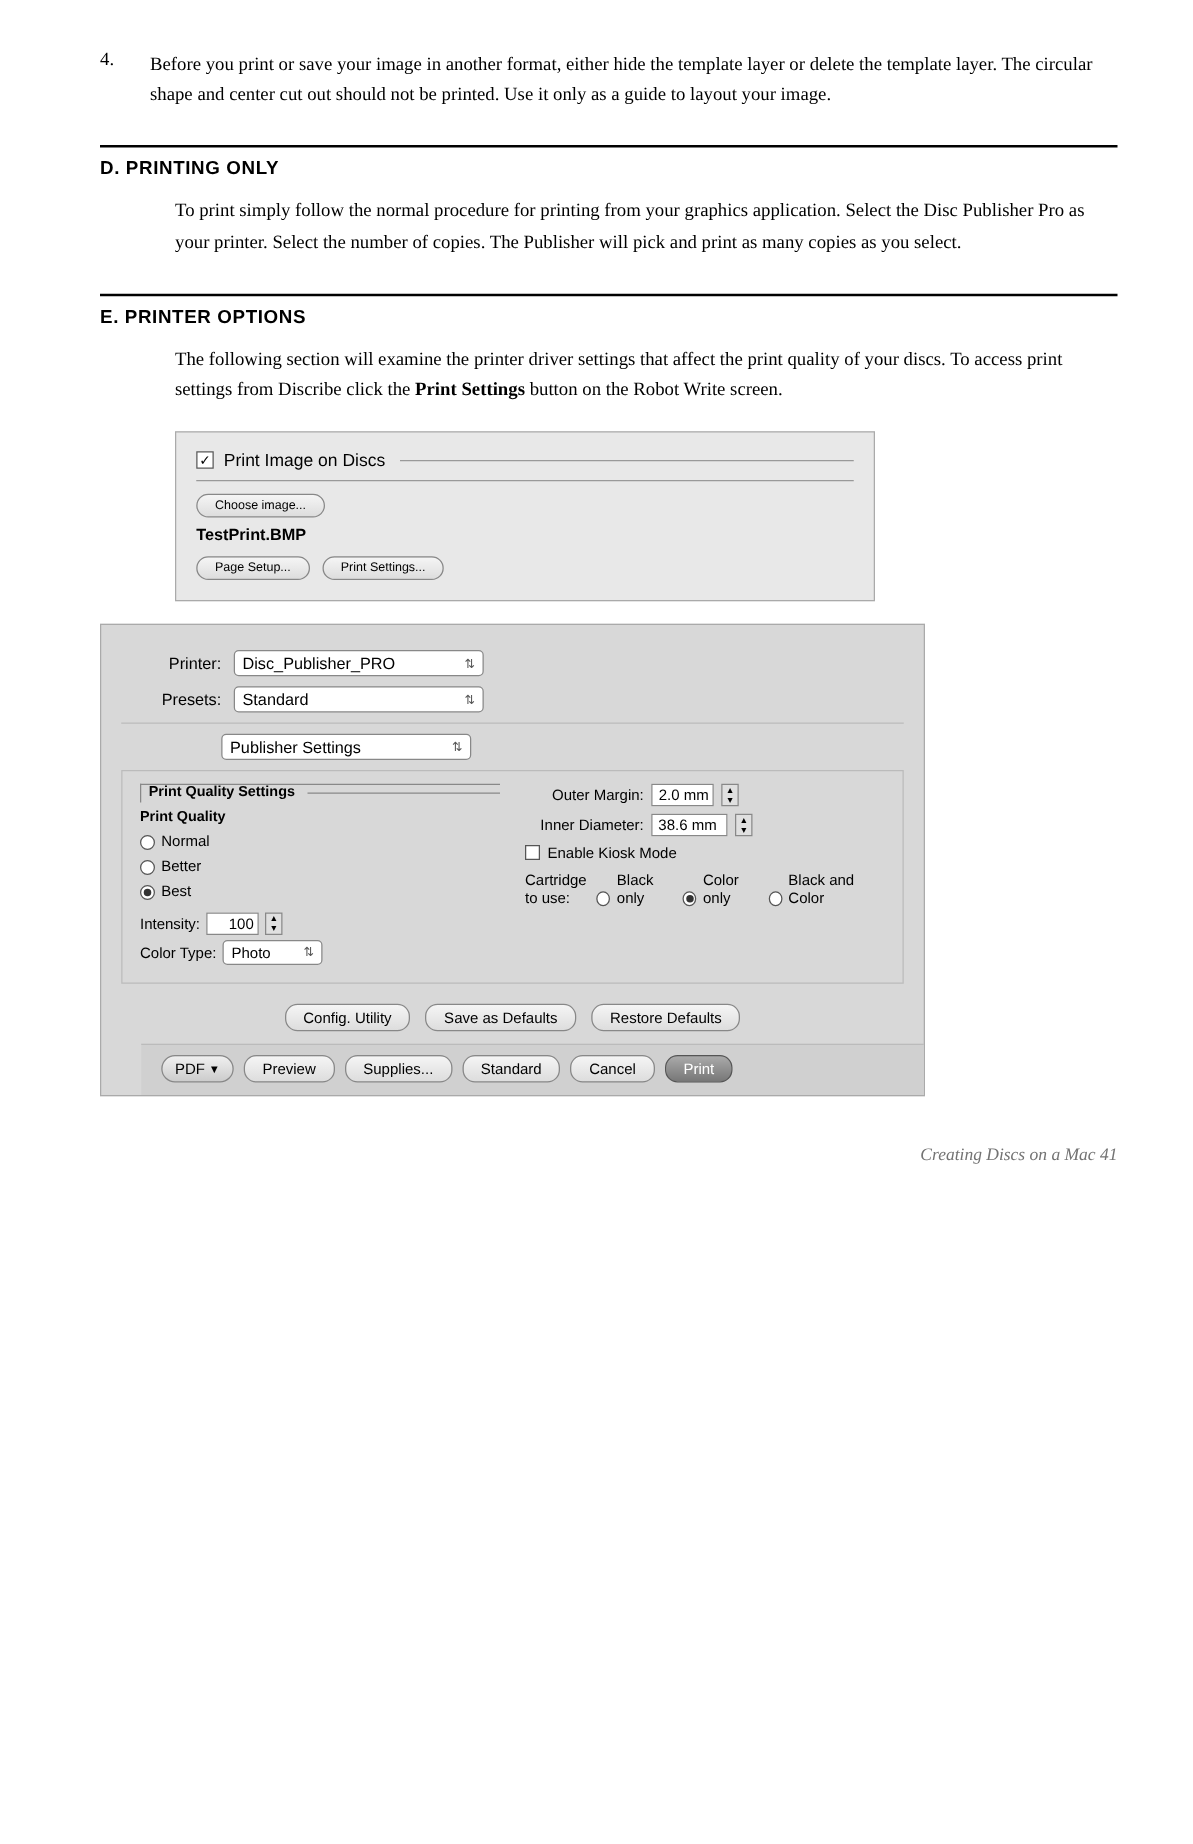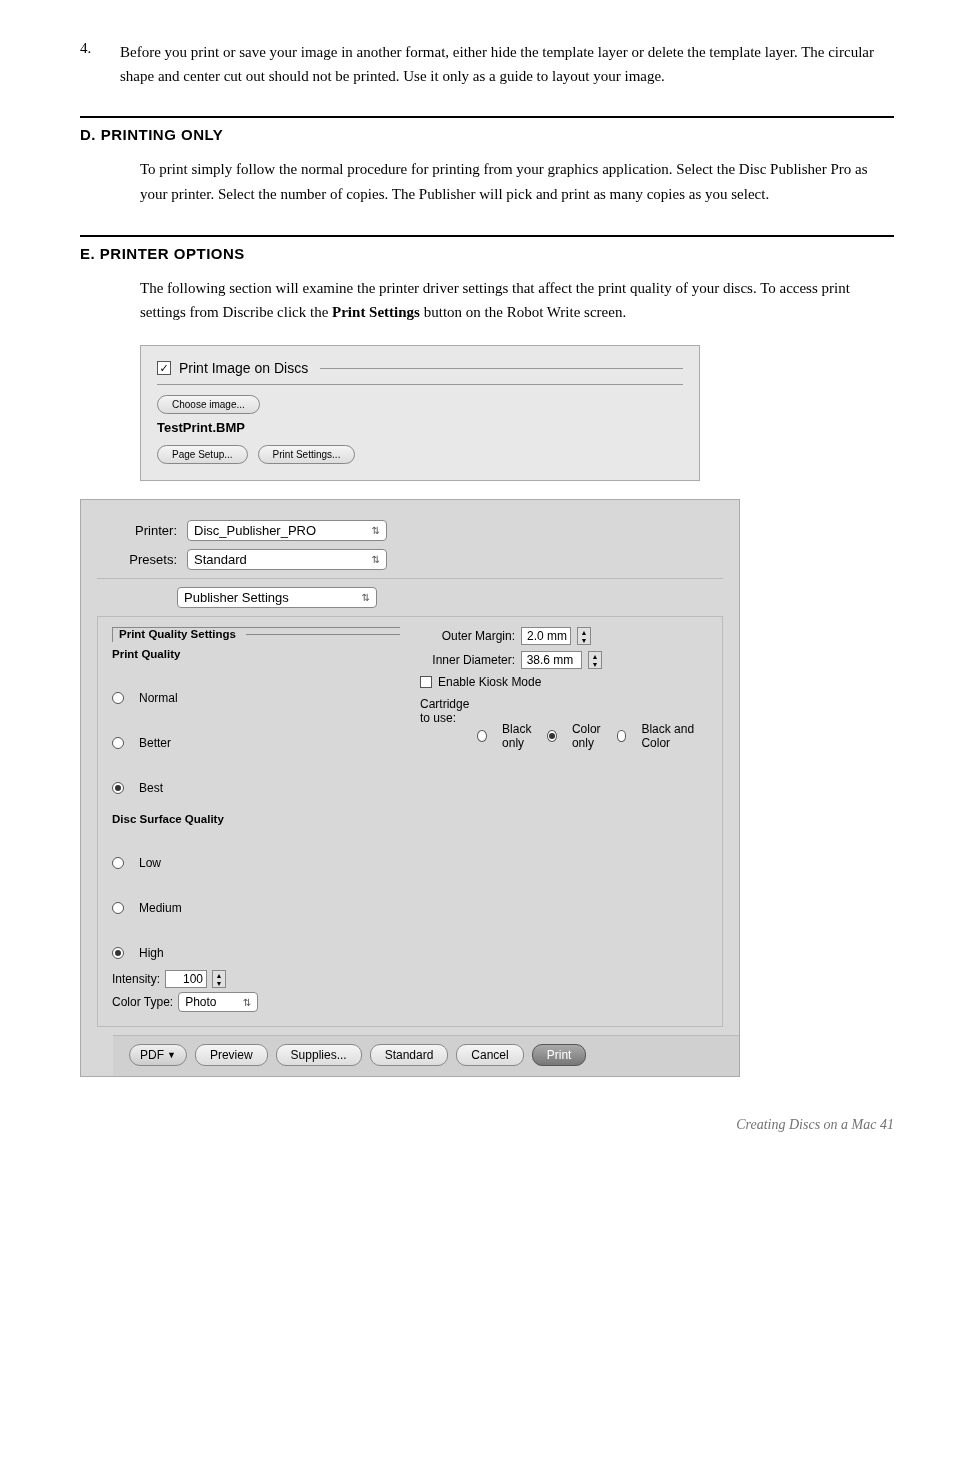--- a/index.html
+++ b/index.html
@@ -196,41 +196,39 @@
       content: '';
       flex: 1;
       height: 1px;
       background: #888;
       margin-left: 4px;
     }
     .pq-cols {
       display: flex;
       gap: 16px;
       margin-bottom: 8px;
-      flex-direction: column;
     }
     .pq-col {
       display: flex;
       flex-direction: column;
       gap: 4px;
     }
     .pq-col-label {
       font-family: Arial, Helvetica, sans-serif;
       font-size: 11.5px;
       font-weight: bold;
       margin-bottom: 2px;
     }
     .radio-row {
       display: flex;
-      align-items: center;
-      gap: 15px;
+      align-items: flex-end;
+      gap: 5px;
       font-family: Arial, Helvetica, sans-serif;
       font-size: 12px;
       margin-bottom: 2px;
-      margin-top: 25px;
     }
     .radio-circle {
       width: 12px;
       height: 12px;
       border-radius: 50%;
       border: 1px solid #555;
       background: #fff;
       display: flex;
       align-items: center;
       justify-content: center;
@@ -450,35 +448,20 @@
               <div class="radio-circle"></div>
               <span>Normal</span>
             </div>
             <div class="radio-row">
               <div class="radio-circle"></div>
               <span>Better</span>
             </div>
             <div class="radio-row">
               <div class="radio-circle selected"></div>
               <span>Best</span>
-            </div>
-          </div>
-          <div class="pq-col">
-            <div class="pq-col-label">Disc Surface Quality</div>
-            <div class="radio-row">
-              <div class="radio-circle"></div>
-              <span>Low</span>
-            </div>
-            <div class="radio-row">
-              <div class="radio-circle"></div>
-              <span>Medium</span>
-            </div>
-            <div class="radio-row">
-              <div class="radio-circle selected"></div>
-              <span>High</span>
             </div>
           </div>
         </div>
 
         <div class="intensity-row">
           <span>Intensity:</span>
           <input class="small-input" type="text" value="100" style="">
           <div class="spinner-btn">
             <div class="spinner-up">▲</div>
             <div class="spinner-down">▼</div>
@@ -538,20 +521,25 @@
                 <div class="radio-circle"></div>
                 <span>Black and Color</span>
               </div>
             </div>
           </div>
         </div>
       </div>
     </div>
   </div>
 
+  <div class="dialog-buttons-row">
+    <button class="ui-button" style="border-radius:10px; font-size:12px;">Config. Utility</button>
+    <button class="ui-button" style="border-radius:10px; font-size:12px;">Save as Defaults</button>
+    <button class="ui-button" style="border-radius:10px; font-size:12px;">Restore Defaults</button>
+  </div>
 
   <div class="dialog-bottom-row">
     <button class="pdf-btn">
       <span>PDF</span>
       <span style="font-size:9px;">▼</span>
     </button>
     <button class="ui-button" style="border-radius:10px; font-size:12px;">Preview</button>
     <button class="ui-button" style="border-radius:10px; font-size:12px;">Supplies...</button>
     <button class="ui-button" style="border-radius:10px; font-size:12px;">Standard</button>
     <button class="ui-button" style="border-radius:10px; font-size:12px;">Cancel</button>

